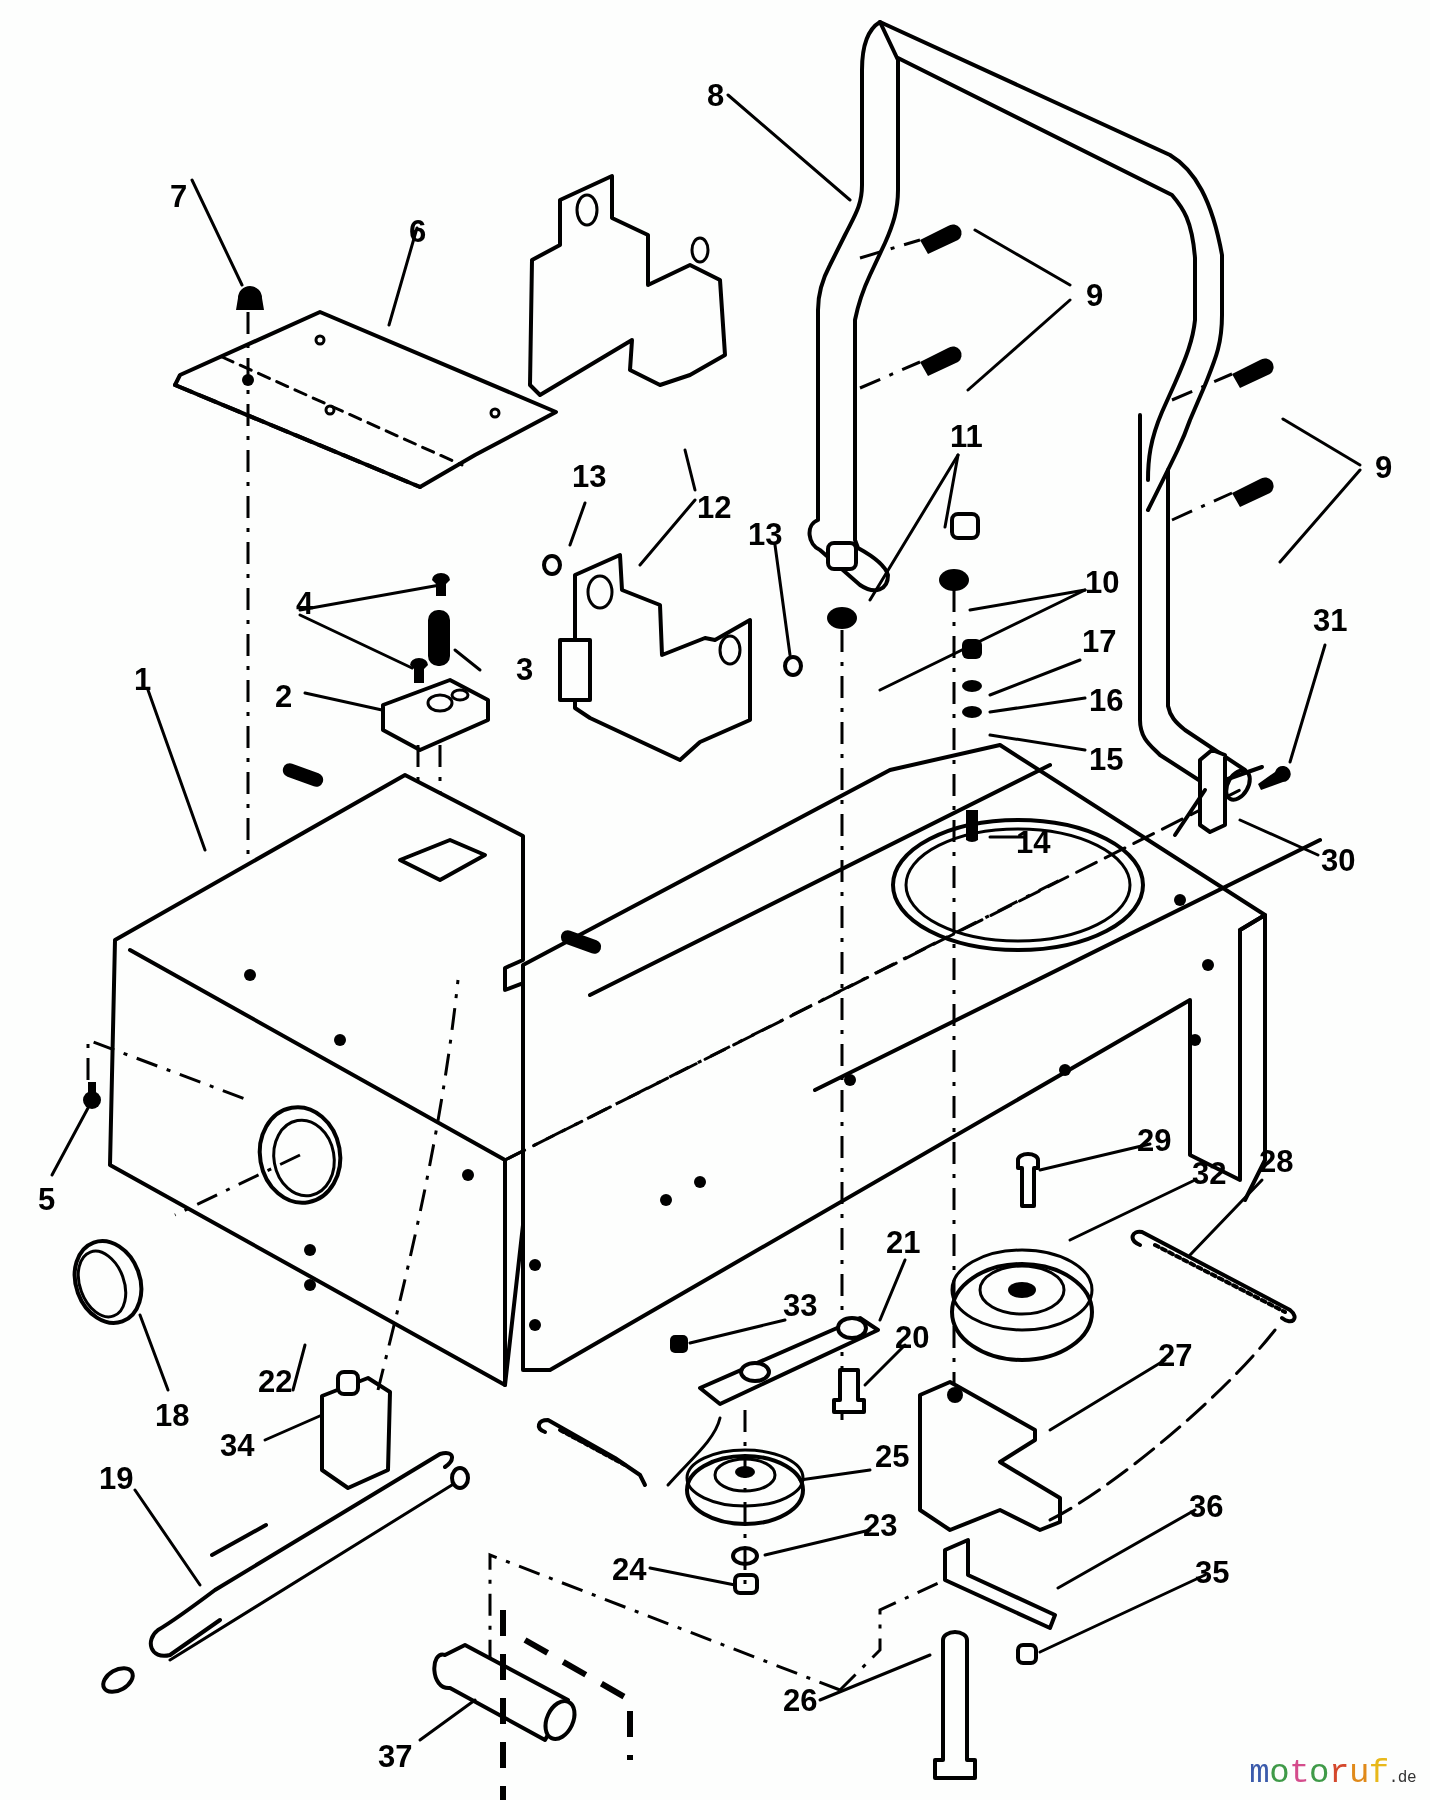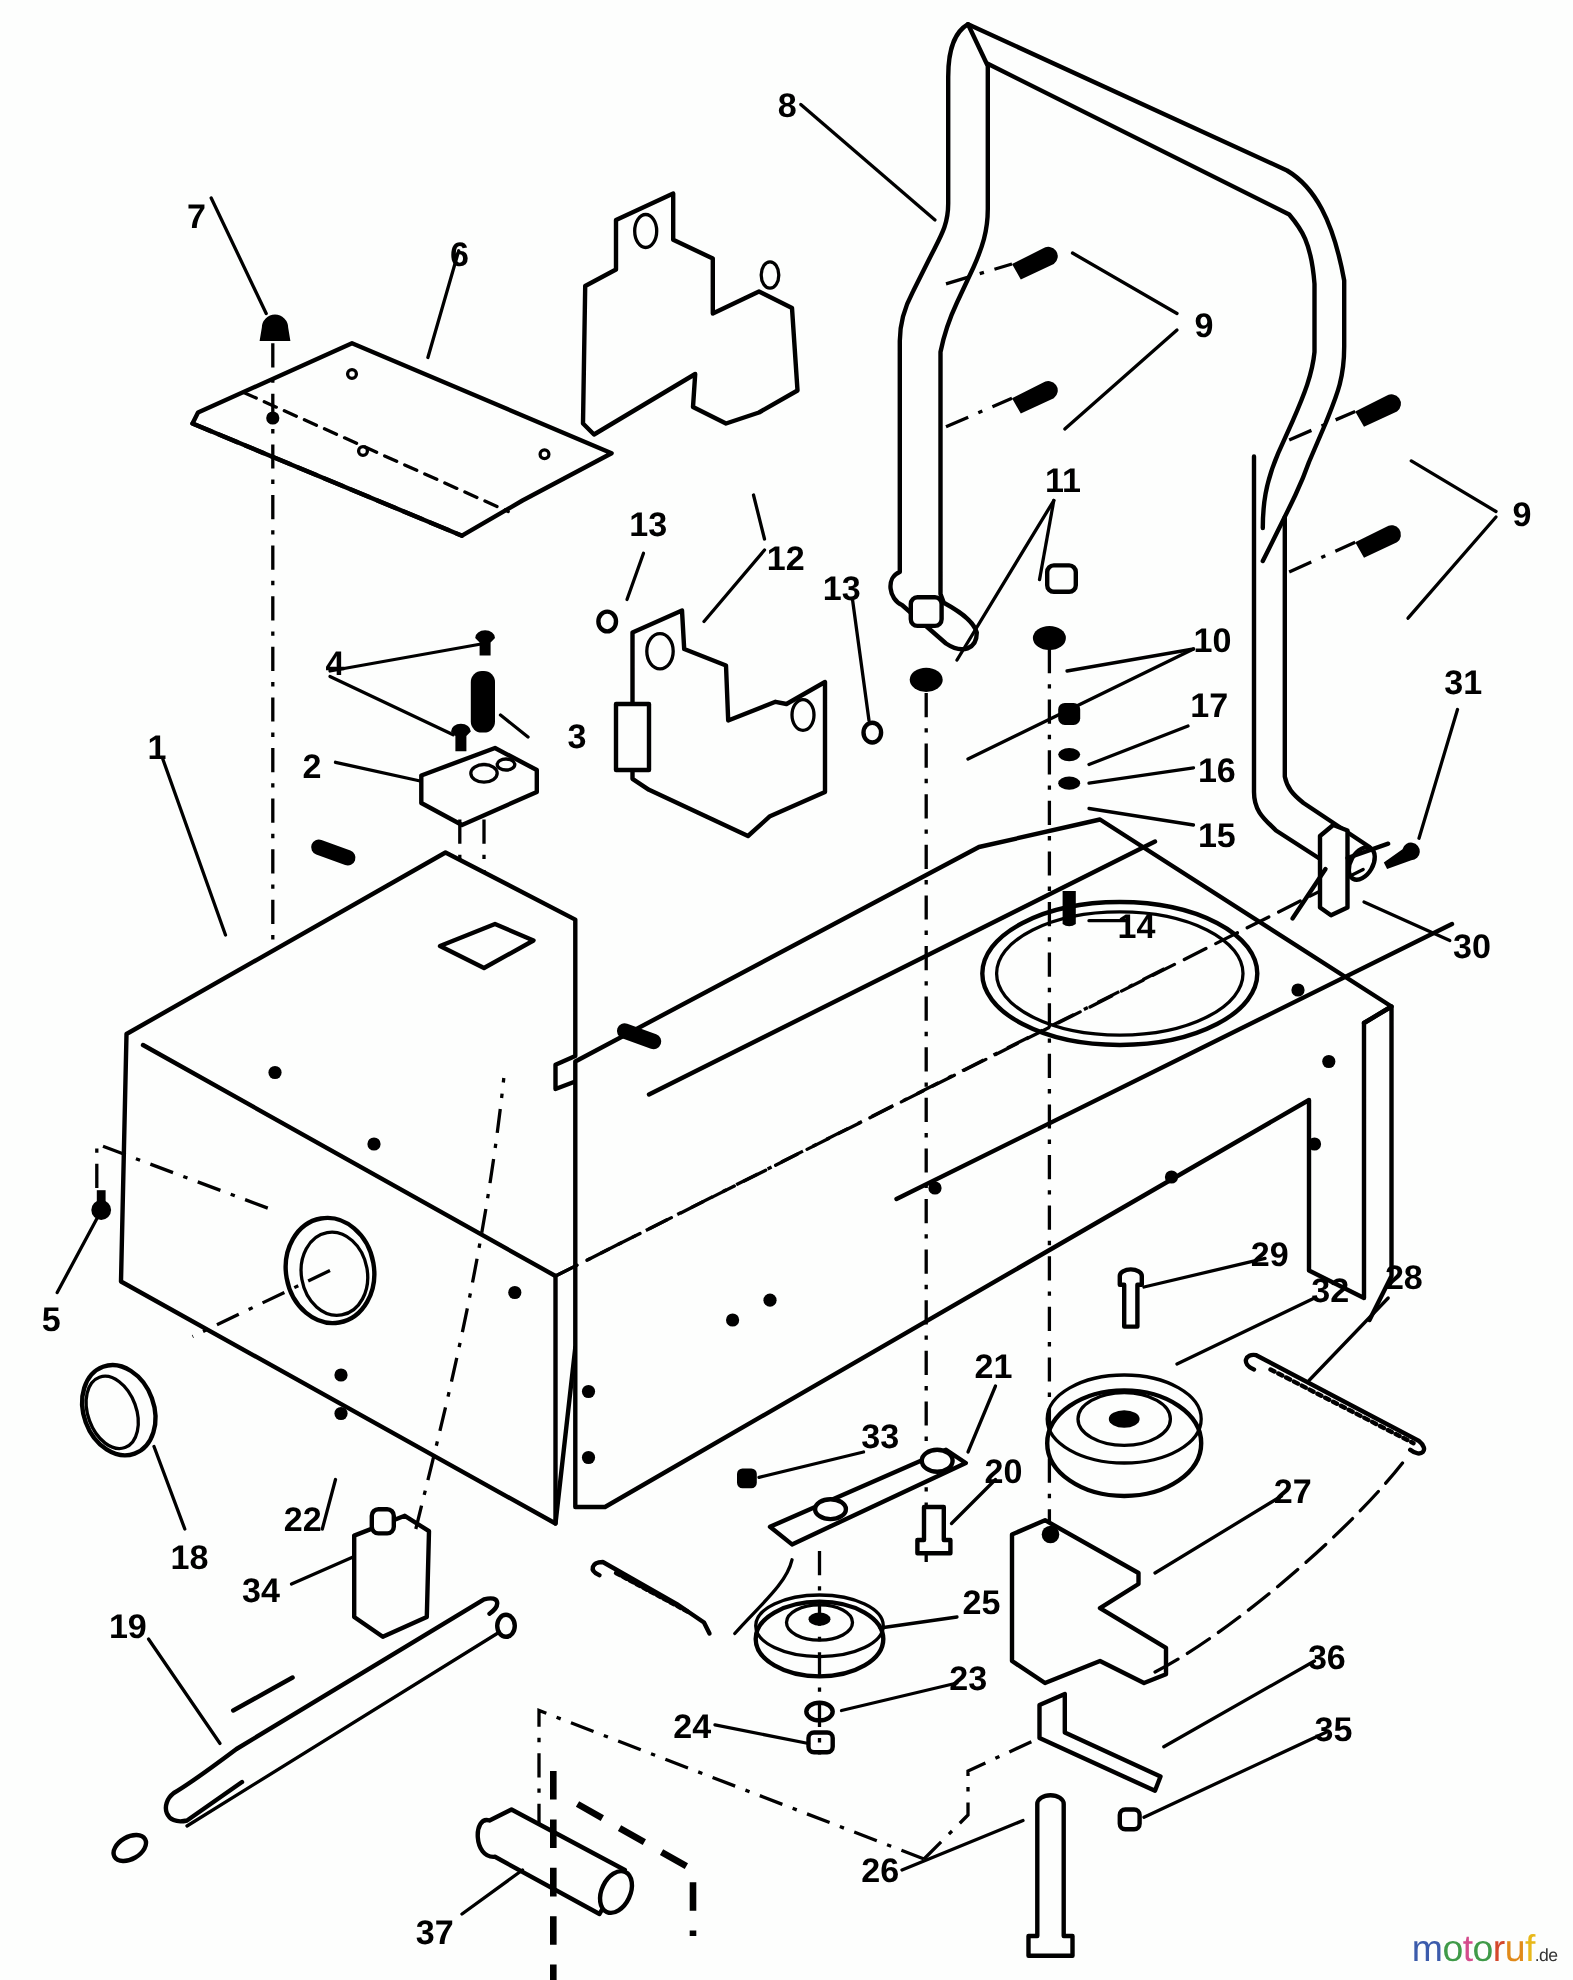--- a/index.html
+++ b/index.html
@@ -5,21 +5,21 @@
   html,body{margin:0;padding:0;background:#fdfefd;}
   #stage{position:relative;width:1430px;height:1800px;overflow:hidden;background:#fdfefd;}
   svg{position:absolute;left:0;top:0;}
   .ln{fill:none;stroke:#000;stroke-width:4;stroke-linejoin:round;stroke-linecap:round;}
   .thin{fill:none;stroke:#000;stroke-width:3;stroke-linecap:round;}
   .dash{fill:none;stroke:#000;stroke-width:3;stroke-dasharray:22 10 4 10;}
   .dashb{fill:none;stroke:#000;stroke-width:6;stroke-dasharray:26 18;}
   .fillw{fill:#fdfefd;stroke:#000;stroke-width:4;stroke-linejoin:round;}
   .blk{fill:#000;}
   .callout{font-family:"Liberation Sans",sans-serif;font-weight:bold;font-size:31px;fill:#000;}
-  .wm{position:absolute;right:14px;bottom:8px;font-family:Liberation Sans, sans-serif;font-size:34px;letter-spacing:-0.5px;}
+  .wm{position:absolute;right:14px;bottom:8px;font-family:Liberation Mono, monospace;font-size:34px;letter-spacing:-0.5px;}
   .wm span{display:inline-block;}
   .wm .de{font-size:16px;color:#333;}
 </style>
 </head>
 <body>
 
 <div id="stage">
 <svg width="1430" height="1800" viewBox="0 0 1430 1800">
 
   <g>

